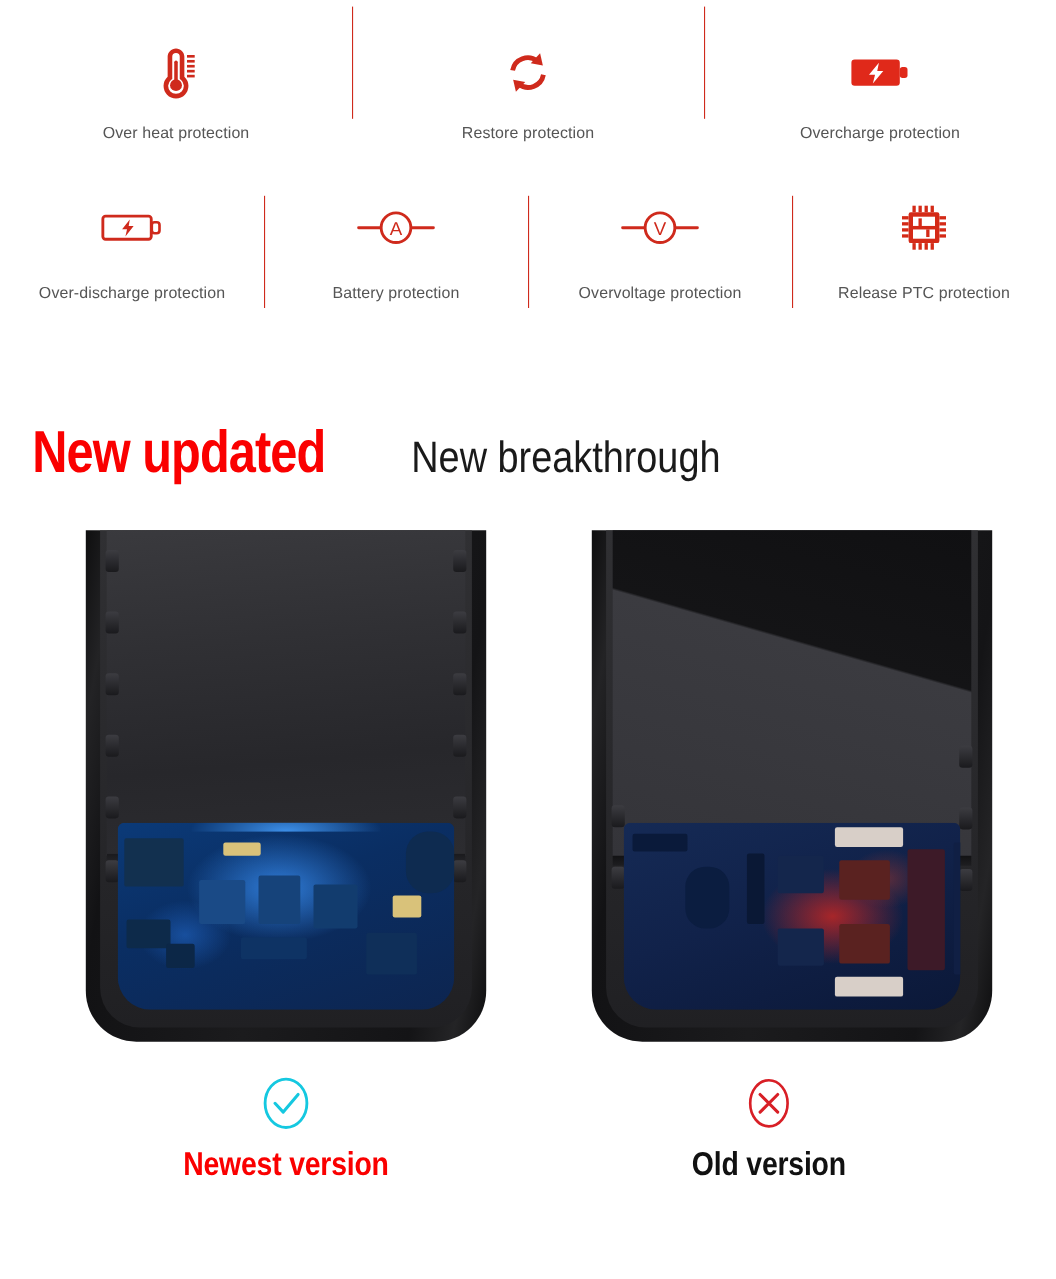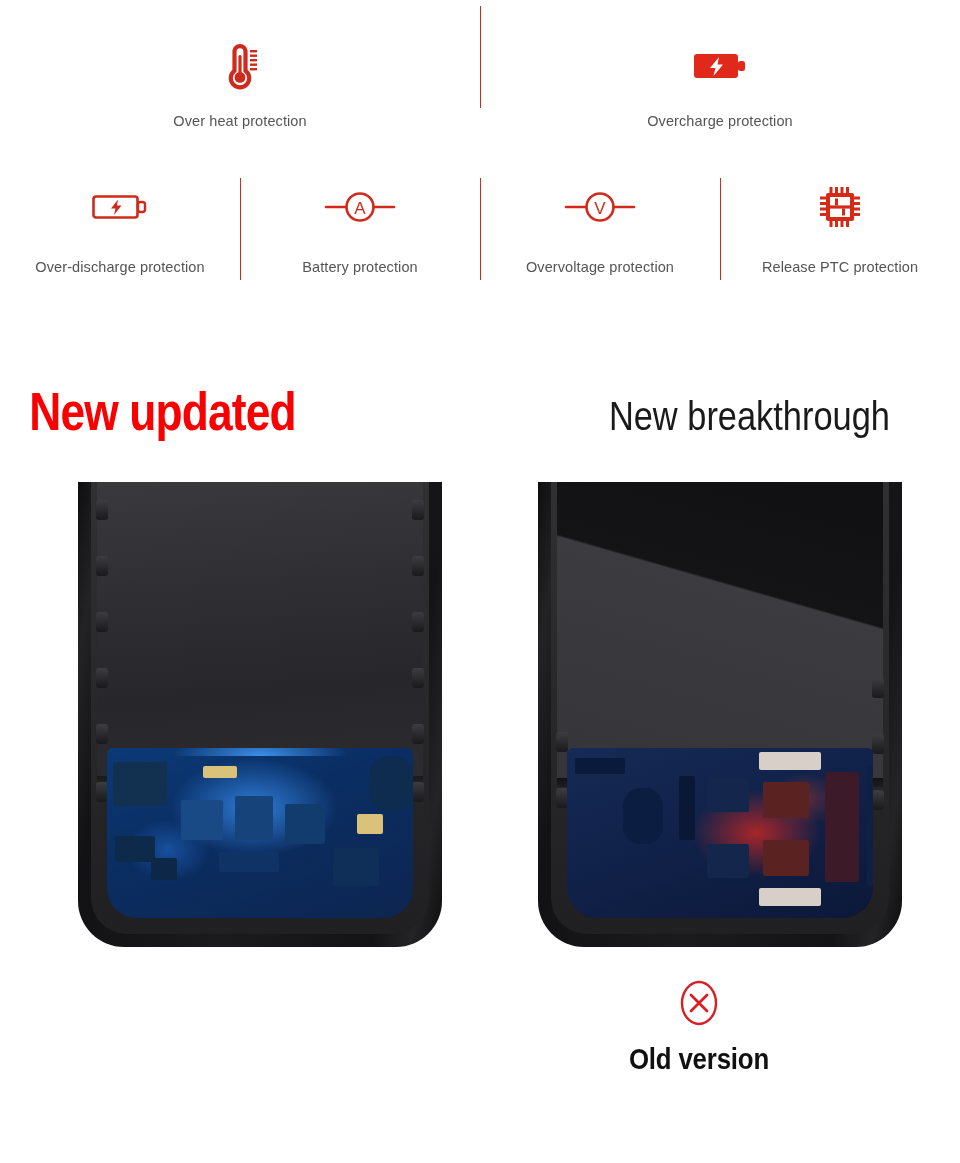--- a/index.html
+++ b/index.html
@@ -33,21 +33,21 @@
   .flabel {
     font-size: 14.5px; color: #555555; text-align: center;
     line-height: 1.35; letter-spacing: .1px; padding: 0 6px;
   }
   .row1 .flabel { margin-top: 18px; }
   .row2 .flabel { margin-top: 22px; }
 
   
   .headline {
     position: absolute; left: 0; top: 380px; width: 913px;
-    display: flex; align-items: baseline; justify-content: space-between;
+    display: flex; align-items: baseline; justify-content: flex-start;
   }
   .hl-red {
     color: #fa0000; font-weight: bold; font-size: 54px;
     letter-spacing: -1px; transform: scaleX(.82); transform-origin: right baseline;
     font-family: "Liberation Sans Narrow", "Liberation Sans", sans-serif;
   }
   .hl-black {
     color: #1a1a1a; font-size: 40px; letter-spacing: 0px;
     transform: scaleX(.86); transform-origin: left baseline;
     margin-left: 26px;
@@ -171,20 +171,34 @@
               <rect x="32" y="18" width="7" height="2.4"></rect>
               <rect x="32" y="22.5" width="7" height="2.4"></rect>
               <rect x="32" y="27" width="7" height="2.4"></rect>
             </g>
           </svg>
         </div>
         <div class="flabel">Over heat protection</div>
       </div>
 
 
+      <div class="fcell">
+        <div class="divider"></div>
+        <div class="ficon">
+          <svg width="44" height="44" viewBox="0 0 44 44">
+            <g fill="none" stroke="#cf2a1c" stroke-width="4.4">
+              <path d="M8 20a14 14 0 0 1 22.5-8.4"></path>
+              <path d="M36 24a14 14 0 0 1-22.5 8.4"></path>
+            </g>
+            <path d="M33 4.5 L35.5 15.5 L24.5 13.5 Z" fill="#cf2a1c"></path>
+            <path d="M11 39.5 L8.5 28.5 L19.5 30.5 Z" fill="#cf2a1c"></path>
+          </svg>
+        </div>
+        <div class="flabel">Restore protection</div>
+      </div>
 
 
       <div class="fcell">
         <div class="divider"></div>
         <div class="ficon">
           <svg width="56" height="34" viewBox="0 0 56 34">
             <rect x="2" y="5" width="44" height="24" rx="3" fill="#e0291a"></rect>
             <rect x="46" y="12" width="7" height="10" rx="2.5" fill="#e0291a"></rect>
             <path d="M27 8 L18 19 L23.5 19 L21.5 27 L31 15.5 L25.5 15.5 Z" fill="#ffffff"></path>
           </svg>
@@ -350,20 +364,29 @@
         <svg width="74" height="74" viewBox="0 0 74 74">
           <circle cx="37" cy="37" r="32" fill="none" stroke="rgba(255,255,255,.26)" stroke-width="7"></circle>
           <path d="M22 48 V34 a7 7 0 0 1 14 0 v14 a7 7 0 0 0 14 0 V28" fill="none" stroke="rgba(255,255,255,.30)" stroke-width="7" stroke-linecap="round"></path>
           <circle cx="50" cy="20" r="6" fill="rgba(255,255,255,.30)"></circle>
         </svg>
       </span>
       <span class="wm-text">NEWDERY</span>
     </div>
   </div>
 
+  <div class="verdict left">
+    <div class="vmark">
+      <svg width="46" height="50" viewBox="0 0 46 50">
+        <ellipse cx="23" cy="25" rx="19" ry="22" fill="none" stroke="#15c8e0" stroke-width="2.6"></ellipse>
+        <path d="M13 25 L20.5 33 L34 17" fill="none" stroke="#15c8e0" stroke-width="2.8" stroke-linecap="round" stroke-linejoin="round"></path>
+      </svg>
+    </div>
+    <div class="vlabel new">Newest version</div>
+  </div>
 
   <div class="verdict right">
     <div class="vmark">
       <svg width="46" height="50" viewBox="0 0 46 50">
         <ellipse cx="23" cy="25" rx="17" ry="21" fill="none" stroke="#d81f26" stroke-width="2.4"></ellipse>
         <path d="M15 17 L31 33 M31 17 L15 33" fill="none" stroke="#d81f26" stroke-width="2.8" stroke-linecap="round"></path>
       </svg>
     </div>
     <div class="vlabel old">Old version</div>
   </div>

